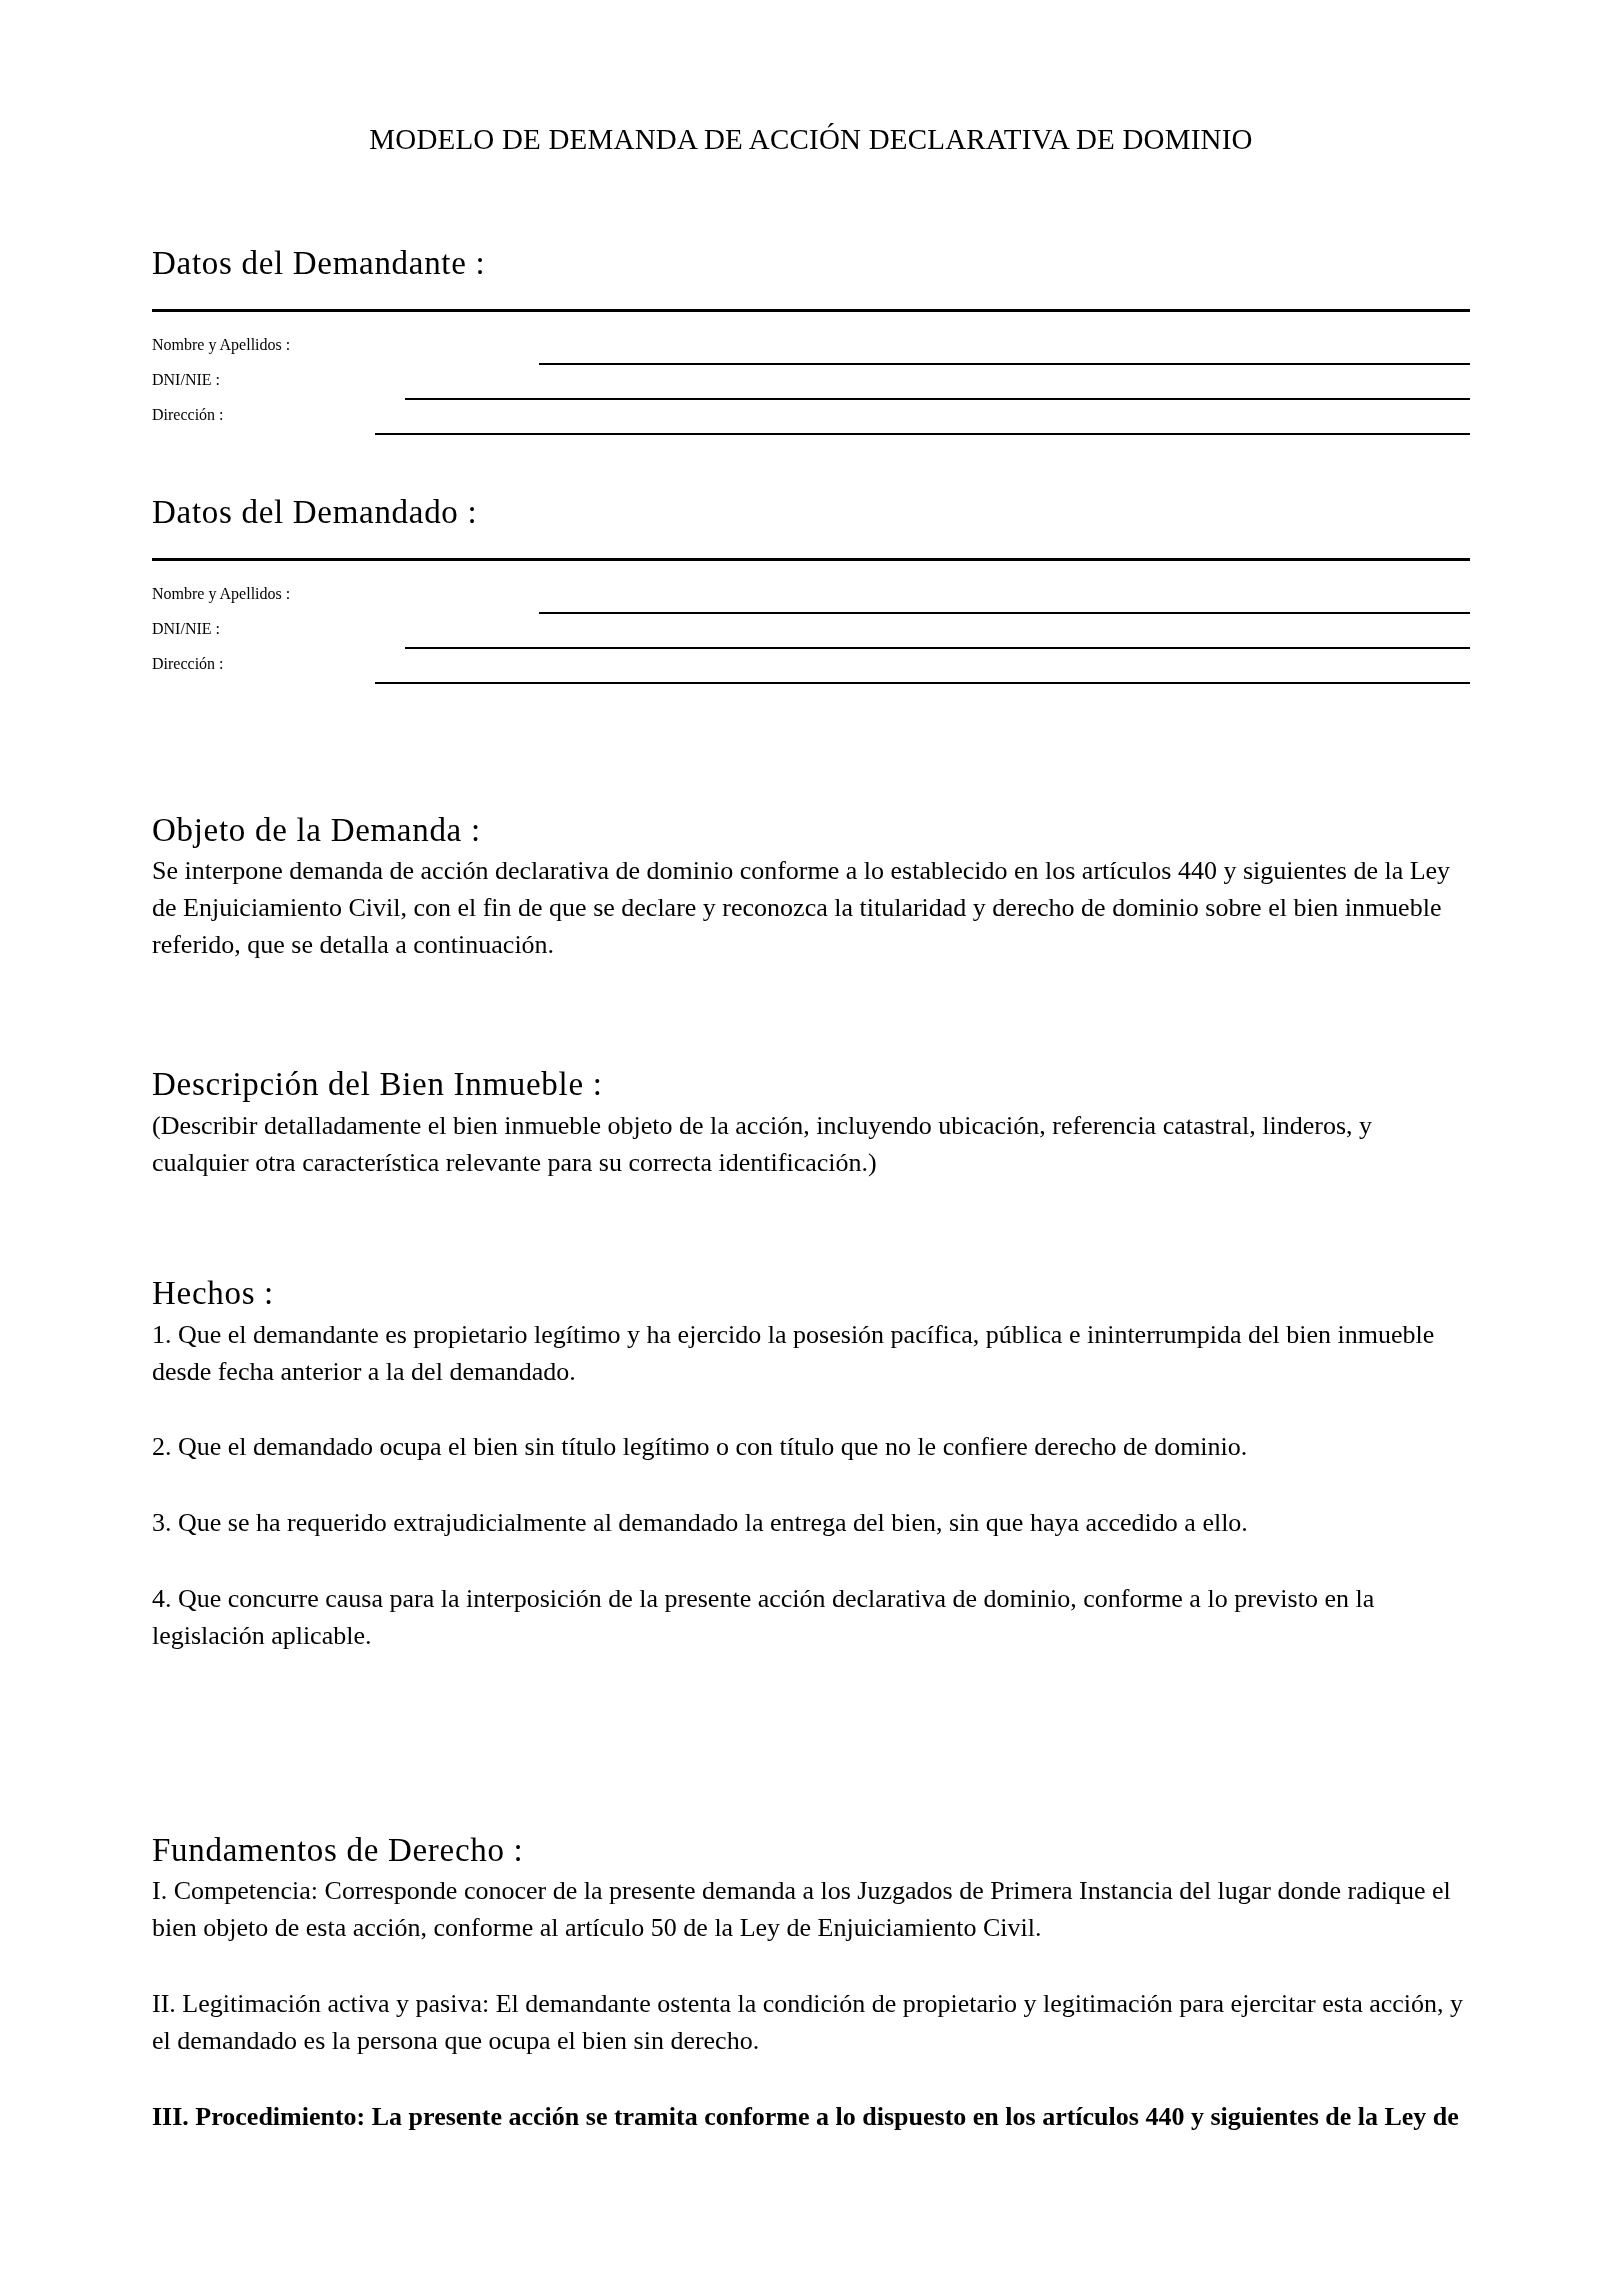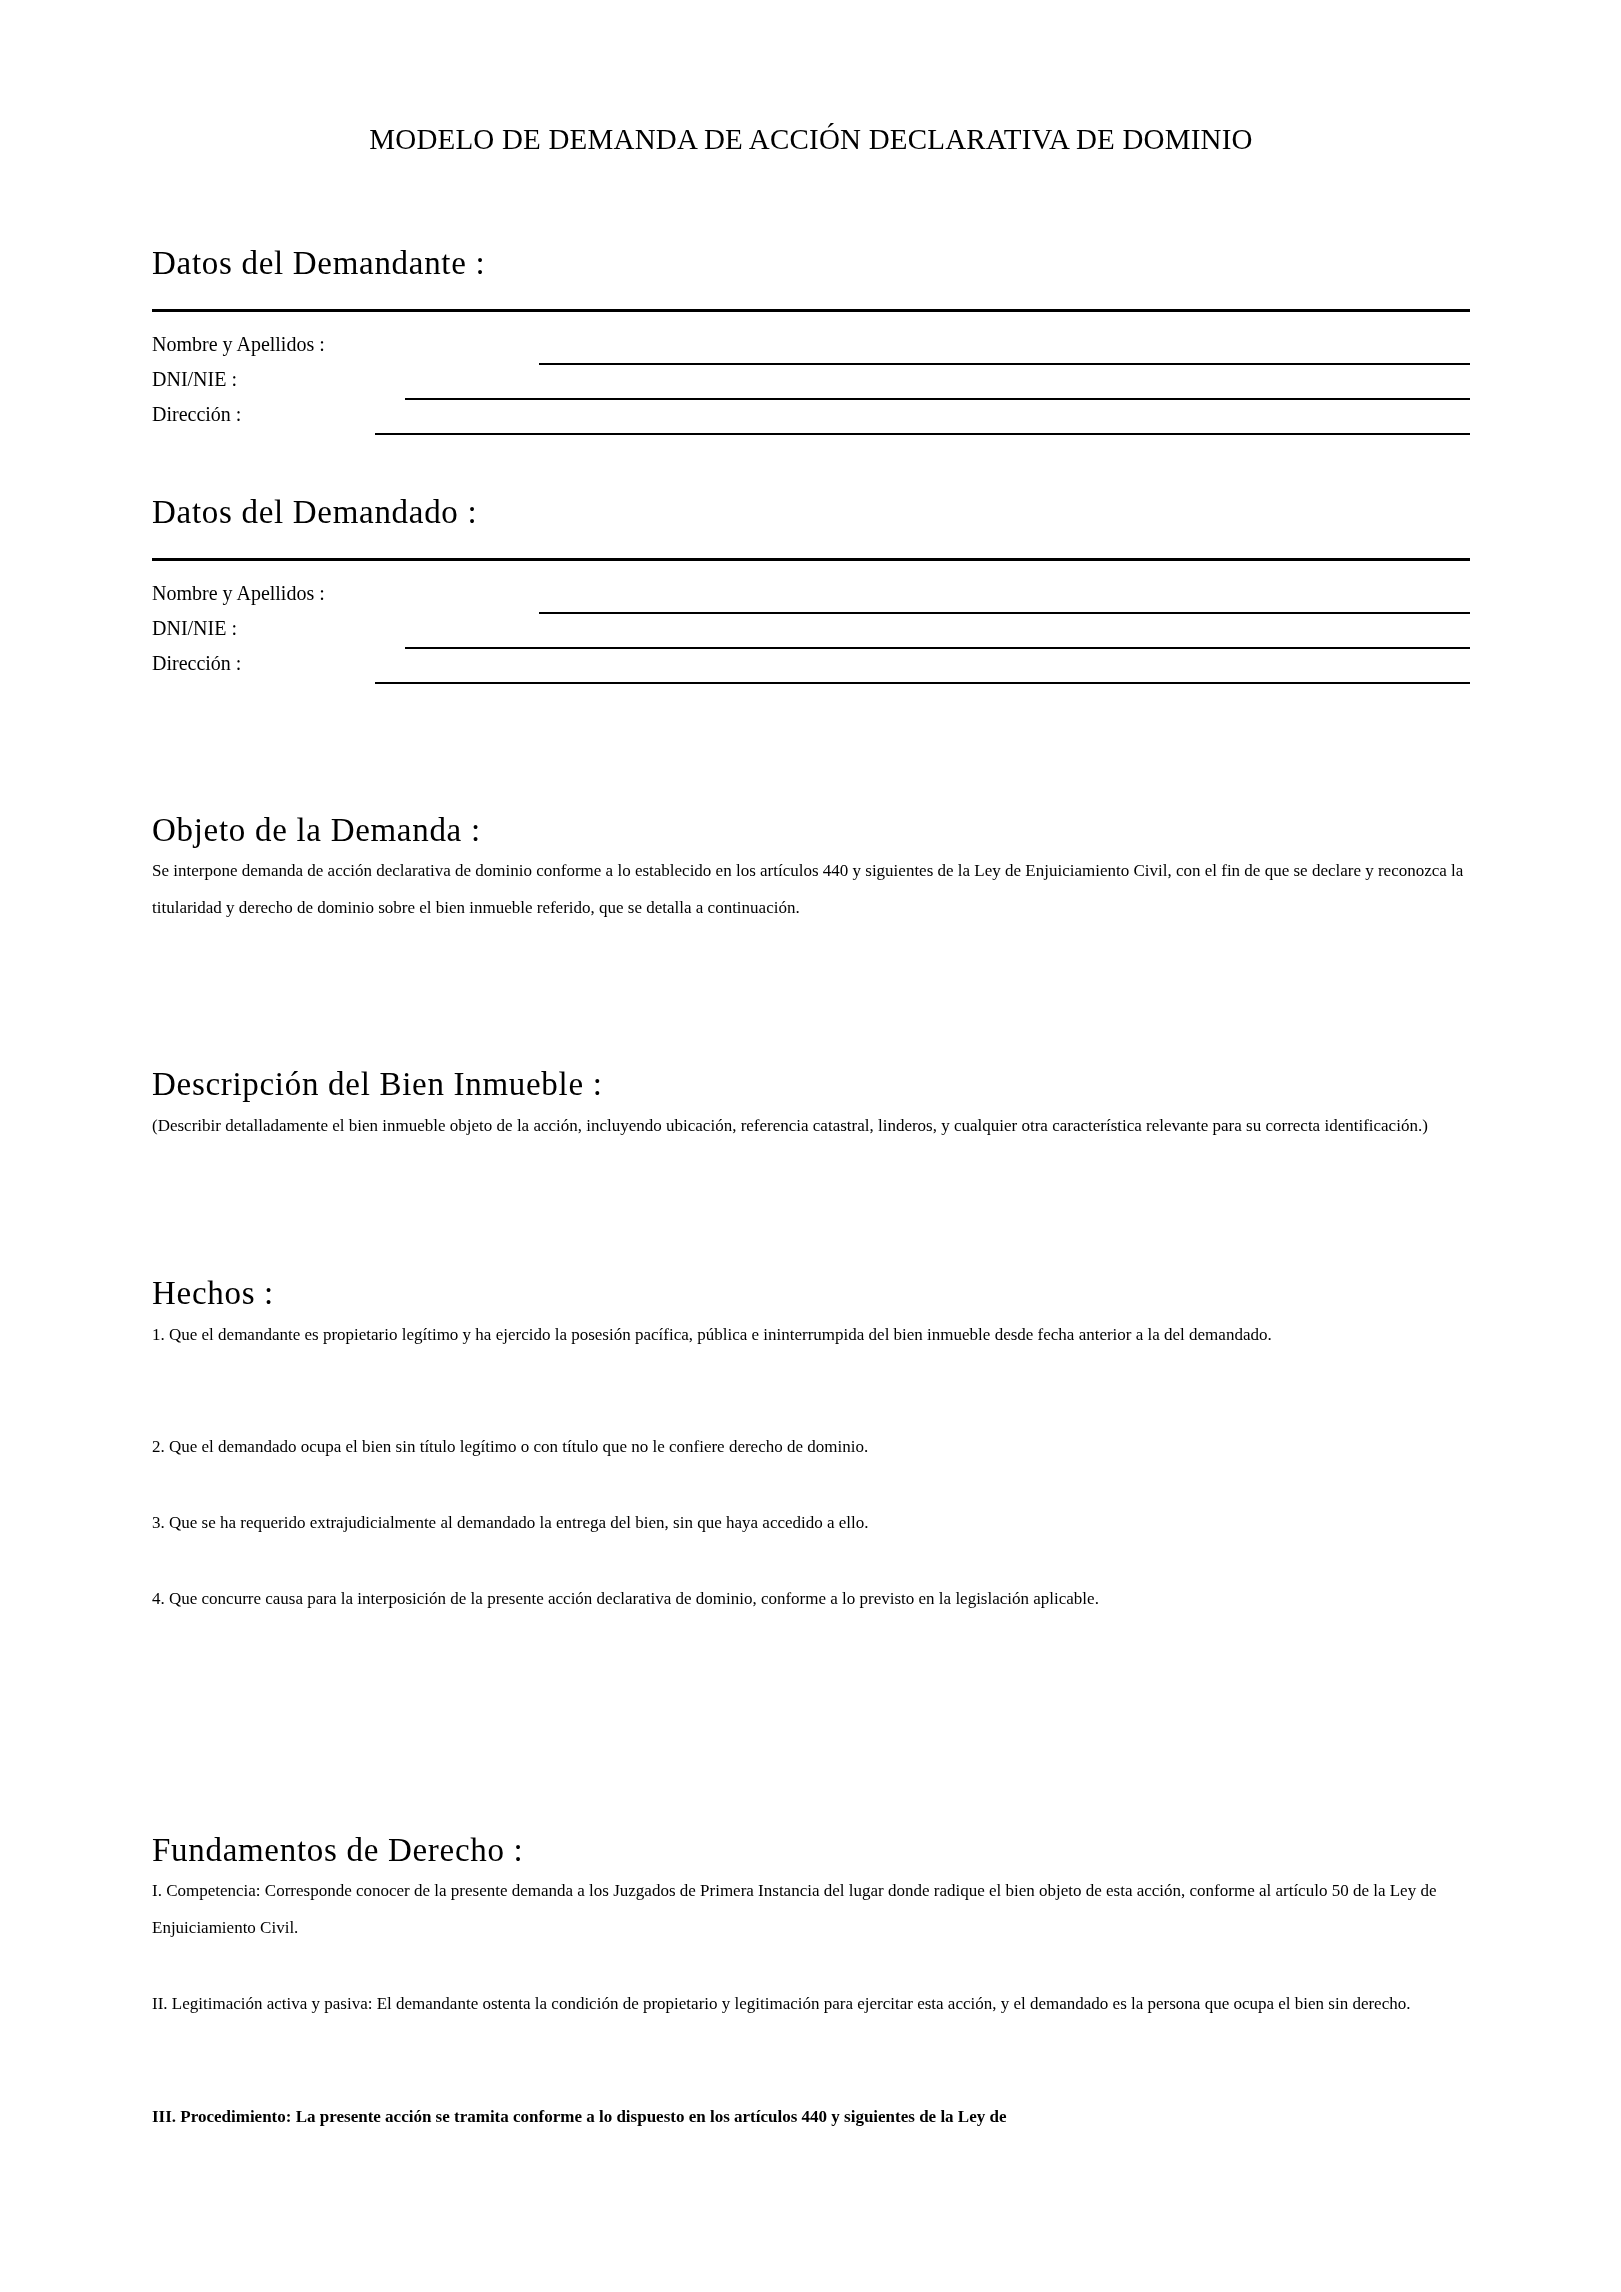--- a/index.html
+++ b/index.html
@@ -57,21 +57,21 @@
   }
   .section-head {
     letter-spacing: 0.7px;
   }
 
   
   .para {
     position: absolute;
     left: 0;
     width: 1318px;
-    font-size: 17px;
+    font-size: 26px;
     line-height: 37px;
     text-align: left;
   }
 
   
   .rule {
     position: absolute;
     height: 0;
     border: 0;
     border-top: 3.9px solid #000000;
@@ -79,21 +79,21 @@
     padding: 0;
   }
   .rule-thin {
     border-top-width: 2.9px;
   }
 
   
   .field-label {
     position: absolute;
     left: 0;
-    font-size: 20px;
+    font-size: 16px;
     line-height: 33px;
     white-space: nowrap;
   }
 </style>
 </head>
 <body>
 
 <div class="page">
 
   <div class="content">

